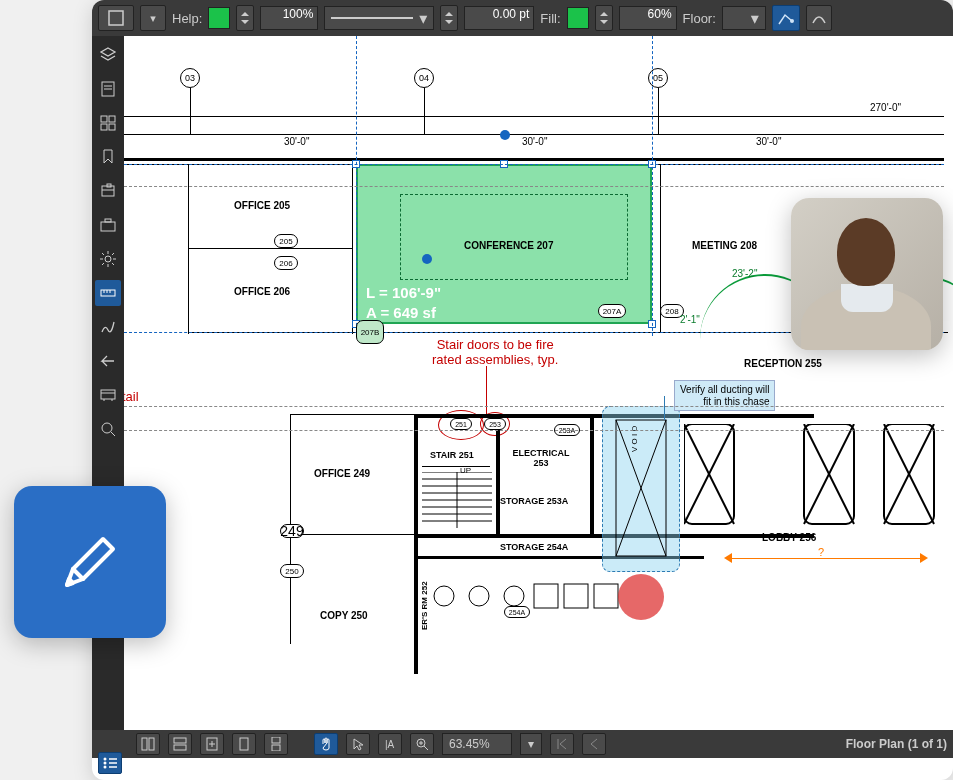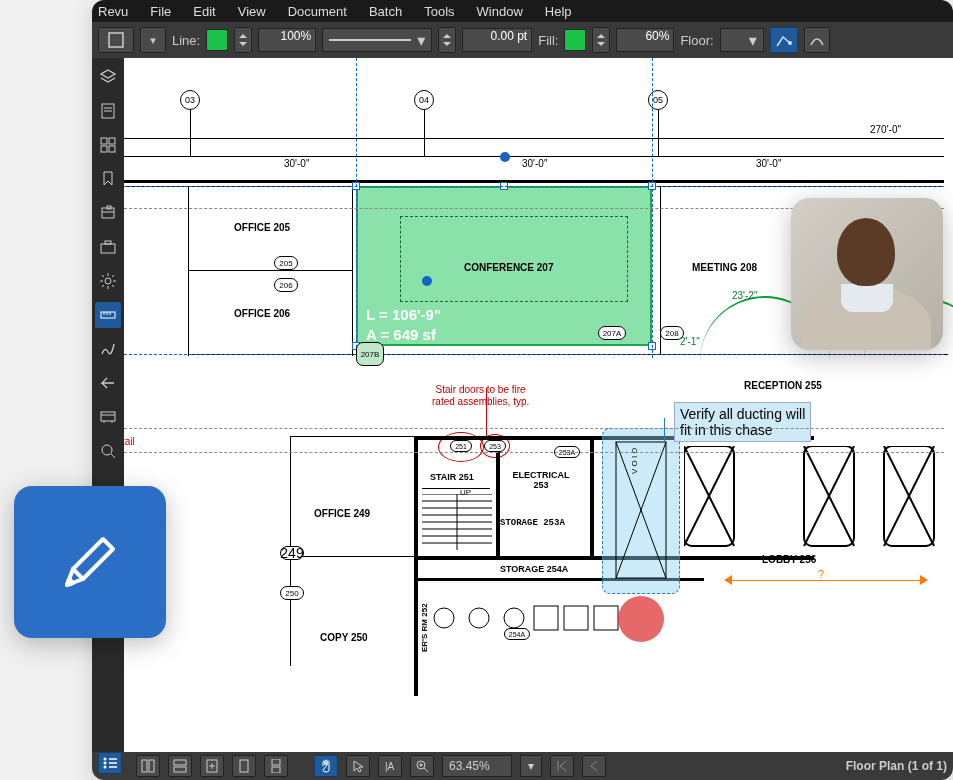--- a/index.html
+++ b/index.html
@@ -36,22 +36,22 @@
 
 .avatar { position: absolute; right: 10px; top: 198px; width: 152px; height: 152px; border-radius: 18px; background: linear-gradient(135deg,#d3cfc6,#b6b0a6); overflow:hidden; box-shadow: 0 6px 24px rgba(0,0,0,0.25); }
 .avatar .head{position:absolute;left:46px;top:20px;width:58px;height:68px;background:#5b3b26;border-radius:50% 50% 45% 45%;}
 .avatar .body{position:absolute;left:10px;top:88px;width:130px;height:80px;background:#c9c1b4;border-radius:50% 50% 0 0;}
 .avatar .collar{position:absolute;left:50px;top:86px;width:52px;height:28px;background:#e5eaee;border-radius:0 0 12px 12px;}
 
 .fp { position:absolute; inset:0; }
 .bubble{width:20px;height:20px;border:1.5px solid #000;border-radius:50%;display:flex;align-items:center;justify-content:center;font-size:9px;background:#fff;position:absolute;}
 .dim{position:absolute;font-size:10px;color:#000;}
 .room-label{position:absolute;font-size:10px;font-weight:bold;text-align:center;color:#000;}
-.note-red{position:absolute;font-size:10px;color:#c40000;text-align:center;line-height:1.15;margin-top:24px;}
-.note-blue{position:absolute;font-size:14px;color:#000;background:#cfeaf7;padding:3px 5px;border:1px solid #9ac;line-height:1.15;}
+.note-red{position:absolute;font-size:13px;color:#c40000;text-align:center;line-height:1.15;}
+.note-blue{position:absolute;font-size:10px;color:#000;background:#cfeaf7;padding:3px 5px;border:1px solid #9ac;line-height:1.15;text-align:right;}
 .note-green{position:absolute;font-size:10px;color:#0a7b2c;}
 .hline{position:absolute;height:0;border-top:1px solid #000;}
 .hline.d{border-top:1px dashed #888;}
 .vline{position:absolute;width:0;border-left:1px solid #000;}
 .wall{position:absolute;background:#000;}
 .green-area{position:absolute;background:rgba(44,200,100,0.55);border:2px solid #1fa553;}
 .green-inner{position:absolute;border:1px dashed #0b6b33;}
 .sel-handle{position:absolute;width:8px;height:8px;background:#fff;border:1.5px solid #1565c0;}
 .sel-dashed-h{position:absolute;height:0;border-top:1px dashed #1565c0;}
 .sel-dashed-v{position:absolute;width:0;border-left:1px dashed #1565c0;}
@@ -60,40 +60,29 @@
 .blue-cloud-area{position:absolute;background:rgba(140,210,240,0.45);border:1.5px dashed #2d7bb3;}
 .orange-arrow{position:absolute;height:0;border-top:1.5px solid #ff7a00;}
 .arc-green{position:absolute;border:2px solid #0a9b3a;border-bottom:none;border-left:none;border-right:none;border-radius:80px 80px 0 0;}
 svg{display:block;}
 </style>
 </head>
 <body>
 
 <div class="app-window">
 
-  <div class="menubar">
-    <span>Revu</span>
-    <span>File</span>
-    <span>Edit</span>
-    <span>View</span>
-    <span>Document</span>
-    <span>Batch</span>
-    <span>Tools</span>
-    <span>Window</span>
-    <span>Help</span>
-  </div>
 
   <div class="toolbar">
     <div class="tb-btn sq">
       <svg width="18" height="18" viewBox="0 0 18 18">
           <rect x="2" y="2" width="14" height="14" fill="none" stroke="#ccc" stroke-width="1.5"></rect>
         </svg>
     </div>
     <div class="tb-btn">▾</div>
-    <span class="tb-label">Line:</span>
+    <span class="tb-label">Help:</span>
     <div class="tb-color" style="background:#1bc24a"></div>
     <div class="tb-btn" style="width:18px;">
       <svg width="10" height="14">
           <path d="M5 1 L9 5 L1 5 Z M5 13 L1 9 L9 9 Z" fill="#ccc"></path>
         </svg>
     </div>
     <div class="tb-input">100%</div>
     <div class="tb-select">
         <div class="tb-sel-line"></div>
         <span style="margin-left:6px">▾</span>
@@ -310,21 +299,21 @@
                 <line x1="0" y1="49" x2="70" y2="49"></line>
               <line x1="35" y1="0" x2="35" y2="56"></line>
             </g>
           </svg>
           <div class="room-label" style="left:306px;top:414px;font-size:9px;">STAIR 251</div>
           <div class="room-label" style="left:336px;top:430px;font-size:8px;font-weight:normal">UP</div>
           <div class="bubble" style="left:326px;top:382px;width:22px;height:12px;border-radius:6px;font-size:7px;">251</div>
           <div class="bubble" style="left:360px;top:382px;width:22px;height:12px;border-radius:6px;font-size:7px;">253</div>
 
           <div class="room-label" style="left:382px;top:412px;font-size:9px;width:70px">ELECTRICAL 253</div>
-          <div class="room-label" style="left:376px;top:460px;font-size:9px;font-family:Liberation Mono, monospace;">STORAGE 253A</div>
+          <div class="room-label" style="left:376px;top:460px;font-size:9px;">STORAGE 253A</div>
           <div class="room-label" style="left:376px;top:506px;font-size:9px;">STORAGE 254A</div>
           <div class="bubble" style="left:430px;top:388px;width:26px;height:12px;border-radius:6px;font-size:7px;">253A</div>
           <div class="bubble" style="left:380px;top:570px;width:26px;height:12px;border-radius:6px;font-size:7px;">254A</div>
 
           <svg style="position:absolute;left:300px;top:540px" width="220" height="50">
             <g stroke="#000" fill="none">
               <circle cx="20" cy="20" r="10"></circle>
                 <circle cx="55" cy="20" r="10"></circle>
                 <circle cx="90" cy="20" r="10"></circle>
               <rect x="110" y="8" width="24" height="24"></rect>
@@ -344,21 +333,21 @@
           <div style="position:absolute;left:506px;top:416px;font-size:8px;transform:rotate(-90deg);transform-origin:left top;color:#000">V O I D</div>
           <div class="note-blue" style="left:550px;top:344px;"><span style="white-space:pre-line">Verify all ducting will
 fit in this chase</span></div>
           <div style="position:absolute;left:540px;top:360px;width:0;height:24px;border-left:1px solid #2d7bb3"></div>
 
           <div style="position:absolute;left:494px;top:538px;width:46px;height:46px;background:rgba(220,40,40,0.7);border-radius:50%;"></div>
 
           <div class="vline" style="left:166px;top:378px;height:230px;"></div>
           <div class="hline" style="left:166px;top:378px;width:124px;"></div>
           <div class="hline" style="left:166px;top:498px;width:124px;"></div>
-          <div class="room-label" style="left:190px;top:450px;">OFFICE  249</div>
+          <div class="room-label" style="left:190px;top:432px;">OFFICE  249</div>
           <div class="room-label" style="left:196px;top:574px;">COPY  250</div>
           <div class="bubble" style="left:156px;top:488px;width:24px;height:14px;border-radius:7px;font-size:14px;">249</div>
           <div class="bubble" style="left:156px;top:528px;width:24px;height:14px;border-radius:7px;font-size:8px;">250</div>
           <div class="room-label" style="left:296px;top:594px;font-size:8px;transform:rotate(-90deg);transform-origin:left top;">ER'S RM 252</div>
 
           <svg style="position:absolute;left:560px;top:388px" width="260" height="160">
             <g stroke="#000" fill="none" stroke-width="2">
               <rect x="0" y="0" width="50" height="100" rx="8"></rect>
               <line x1="0" y1="0" x2="50" y2="100"></line>
                 <line x1="50" y1="0" x2="0" y2="100"></line>

